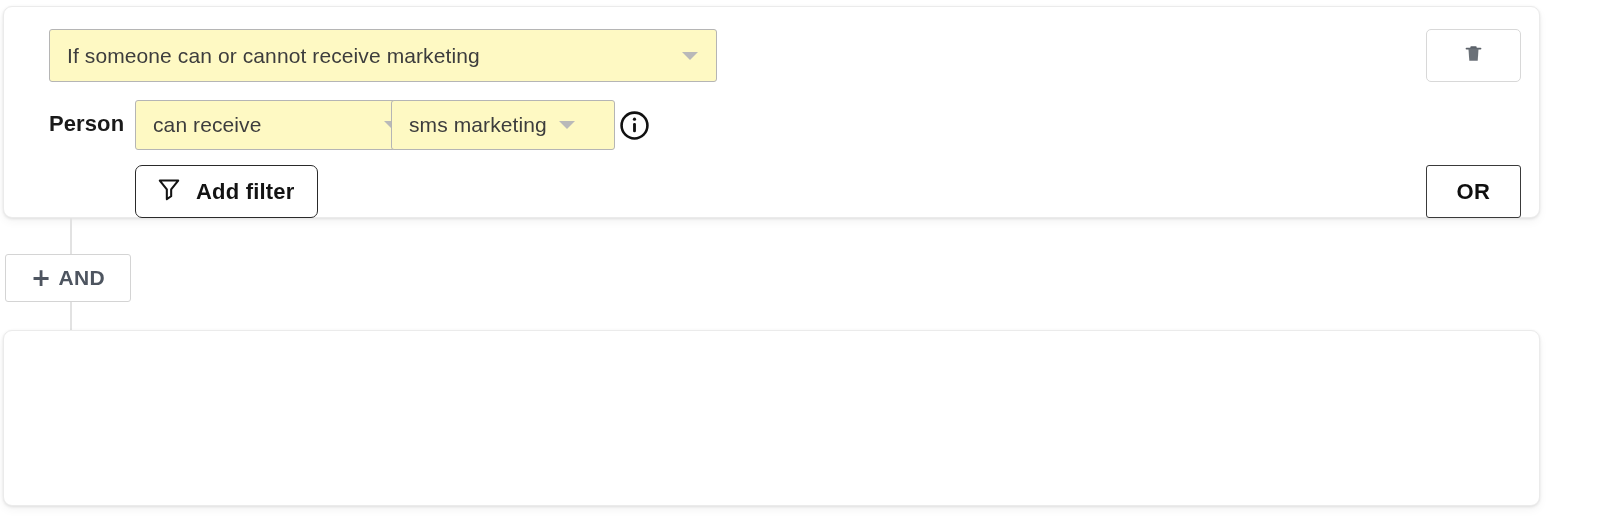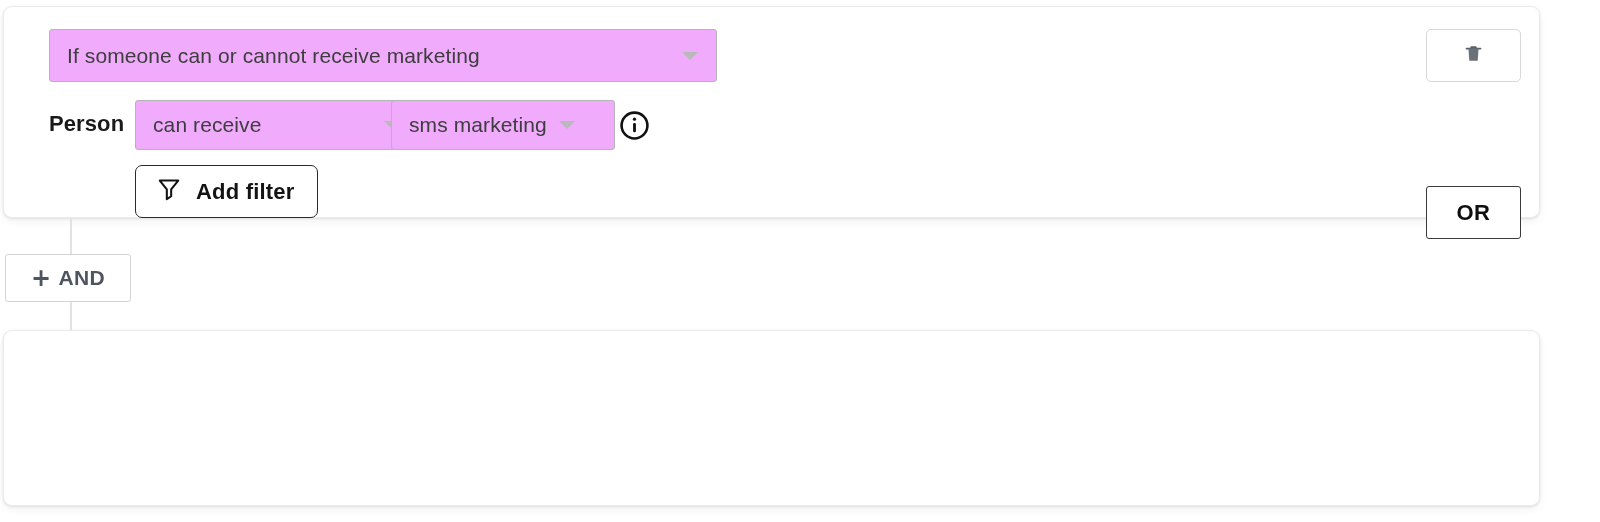--- a/index.html
+++ b/index.html
@@ -24,21 +24,21 @@
     border: 1px solid #ebebeb;
     border-radius: 9px;
     box-shadow: 0 1px 3px rgba(0,0,0,0.10), 0 4px 10px rgba(0,0,0,0.045);
   }
   #card-top    { left: 3px;  top: 6px;   width: 1537px; height: 212px; }
   #card-bottom { left: 3px;  top: 330px; width: 1537px; height: 176px; }
 
   
   .selbox {
     position: absolute;
-    background: #f0abfc;
+    background: #fef9c3;
     border: 1px solid #b5b5b5;
     border-radius: 3px;
     display: flex;
     align-items: center;
     color: #3c3c3c;
     font-size: 21px;
     letter-spacing: .1px;
   }
   .selbox .txt {
     padding-left: 17px;
@@ -122,21 +122,20 @@
     background: #ffffff;
     border: 1.5px solid #3a3a3a;
     border-radius: 3px;
     display: flex;
     align-items: center;
     justify-content: center;
     font-size: 22px;
     font-weight: 700;
     color: #0f0f0f;
     letter-spacing: .6px;
-    margin-top: 21px;
   }
   #or-top    { left: 1422px; top: 158px; }
 
   
   .connector-line {
     position: absolute;
     left: 70px;
     width: 2px;
     background: #e2e2e2;
   }

